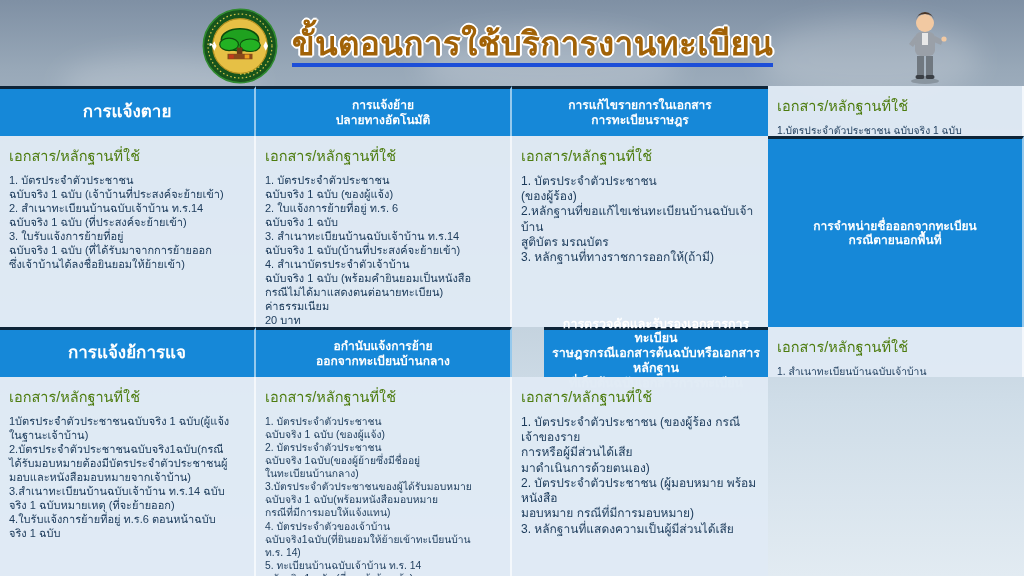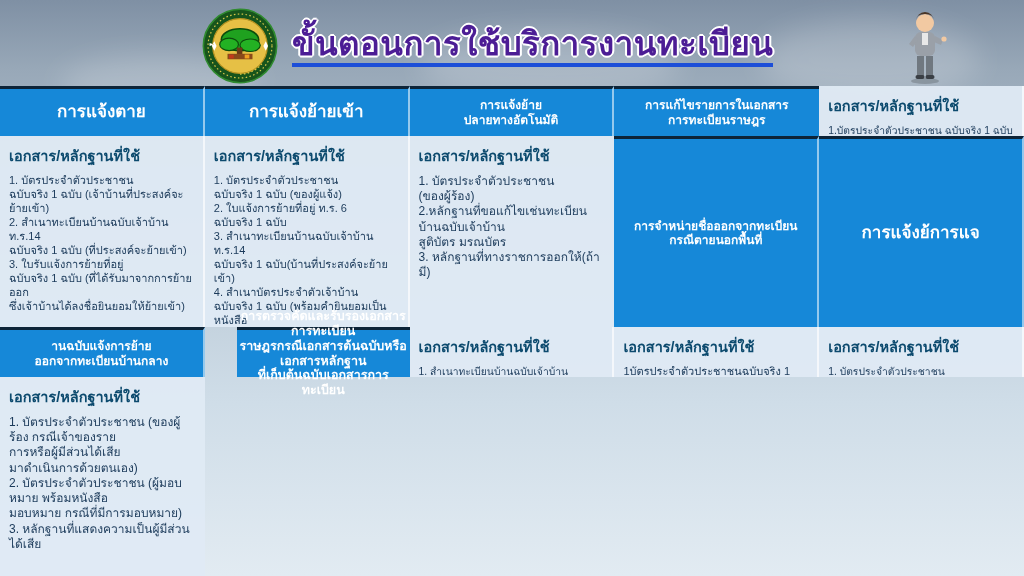--- a/index.html
+++ b/index.html
@@ -11,48 +11,48 @@
   
   .cloud{position:absolute;background:rgba(255,255,255,.18);border-radius:50%;filter:blur(14px);}
   .c1{left:420px;top:30px;width:260px;height:70px;}
   .c2{left:60px;top:55px;width:200px;height:60px;}
   .c3{left:760px;top:20px;width:220px;height:80px;}
 
   .topbar{position:absolute;top:0;left:0;right:0;height:86px;}
   .logo{position:absolute;left:198px;top:7px;width:84px;height:78px;}
   .main-title{
     position:absolute;left:292px;top:26px;
-    font-size:33px;font-weight:bold;color:#4c1d95;letter-spacing:.5px;
+    font-size:33px;font-weight:bold;color:#a16207;letter-spacing:.5px;
     display:inline-block;border-bottom:4px solid #1c4ed8;padding-bottom:1px;line-height:1.1;
     text-shadow:-1px -1px 0 #fff,1px -1px 0 #fff,-1px 1px 0 #fff,1px 1px 0 #fff,-2px 0 0 #fff,2px 0 0 #fff,0 -2px 0 #fff,0 2px 0 #fff;
   }
   .person{position:absolute;right:76px;top:12px;width:46px;height:72px;}
 
   .grid{
     position:absolute;top:86px;left:0;width:1024px;height:490px;
-    display:grid;grid-template-columns:repeat(5,1fr);
+    display:grid;grid-template-columns:repeat(4,1fr);
     grid-template-rows:50px 191px 50px auto;
   }
   .head-cell{
     background:#1688d8;border-top:3px solid #0d2438;
     color:#fff;display:flex;align-items:center;justify-content:center;
     text-align:center;font-weight:bold;line-height:1.18;
     box-sizing:border-box;
   }
   .head-cell span{white-space:pre-line;}
   .fs-h1{font-size:17px;}
   .fs-h2{font-size:12px;}
   .fs-h3{font-size:12.5px;margin-left:32px;}
   .sep{border-right:2px solid rgba(255,255,255,.55);}
   .body-cell{
     background:rgba(223,234,244,.95);
     padding:6px 9px 4px 9px;color:#1b3a5a;box-sizing:border-box;overflow:hidden;
   }
   .body-cell.sep{border-right:2px solid rgba(255,255,255,.65);}
-  .docs{font-weight:bold;font-size:14.5px;color:#0c4a6e;margin:2px 0 7px 0;}
+  .docs{font-weight:normal;font-size:14.5px;color:#4d7c0f;margin:2px 0 7px 0;}
   .items{font-weight:400;line-height:1.27;white-space:pre-line;}
   .fs-s{font-size:10.3px;}
   .fs-m{font-size:11px;}
   .fs-l{font-size:12px;}
 </style>
 </head>
 <body>
 
 <div class="topbar">
   <div class="cloud c1"></div>
@@ -93,23 +93,20 @@
     <rect x="13.5" y="63" width="9" height="4" rx="2" fill="#3a3f45"></rect>
     <rect x="23.5" y="63" width="9" height="4" rx="2" fill="#3a3f45"></rect>
   </svg>
 </div>
 
 <div class="grid">
 
   <div class="head-cell sep fs-h1">
     <span>การแจ้งตาย</span>
   </div>
-  <div class="head-cell sep fs-h1">
-    <span>การแจ้งย้ายเข้า</span>
-  </div>
   <div class="head-cell sep fs-h2">
     <span>การแจ้งย้าย
 ปลายทางอัตโนมัติ</span>
   </div>
   <div class="head-cell fs-h2">
     <span>การแก้ไขรายการในเอกสาร
 การทะเบียนราษฎร</span>
   </div>
 
   <div class="body-cell sep">
@@ -159,21 +156,21 @@
   </div>
 
   <div class="head-cell sep fs-h2">
     <span>การจำหน่ายชื่อออกจากทะเบียน
 กรณีตายนอกพื้นที่</span>
   </div>
   <div class="head-cell sep fs-h1">
     <span>การแจ้งย้การแจ</span>
   </div>
   <div class="head-cell sep fs-h2">
-    <span>านฉบับแจ้งการย้าย
+    <span>อกำนับแจ้งการย้าย
 ออกจากทะเบียนบ้านกลาง</span>
   </div>
   <div class="head-cell fs-h3">
     <span>การตรวจคัดและรับรองเอกสารการทะเบียน
 ราษฎรกรณีเอกสารต้นฉบับหรือเอกสารหลักฐาน
 ที่เก็บต้นฉบับเอกสารการทะเบียน</span>
   </div>
 
   <div class="body-cell sep">
     <div class="docs">เอกสาร/หลักฐานที่ใช้</div>

